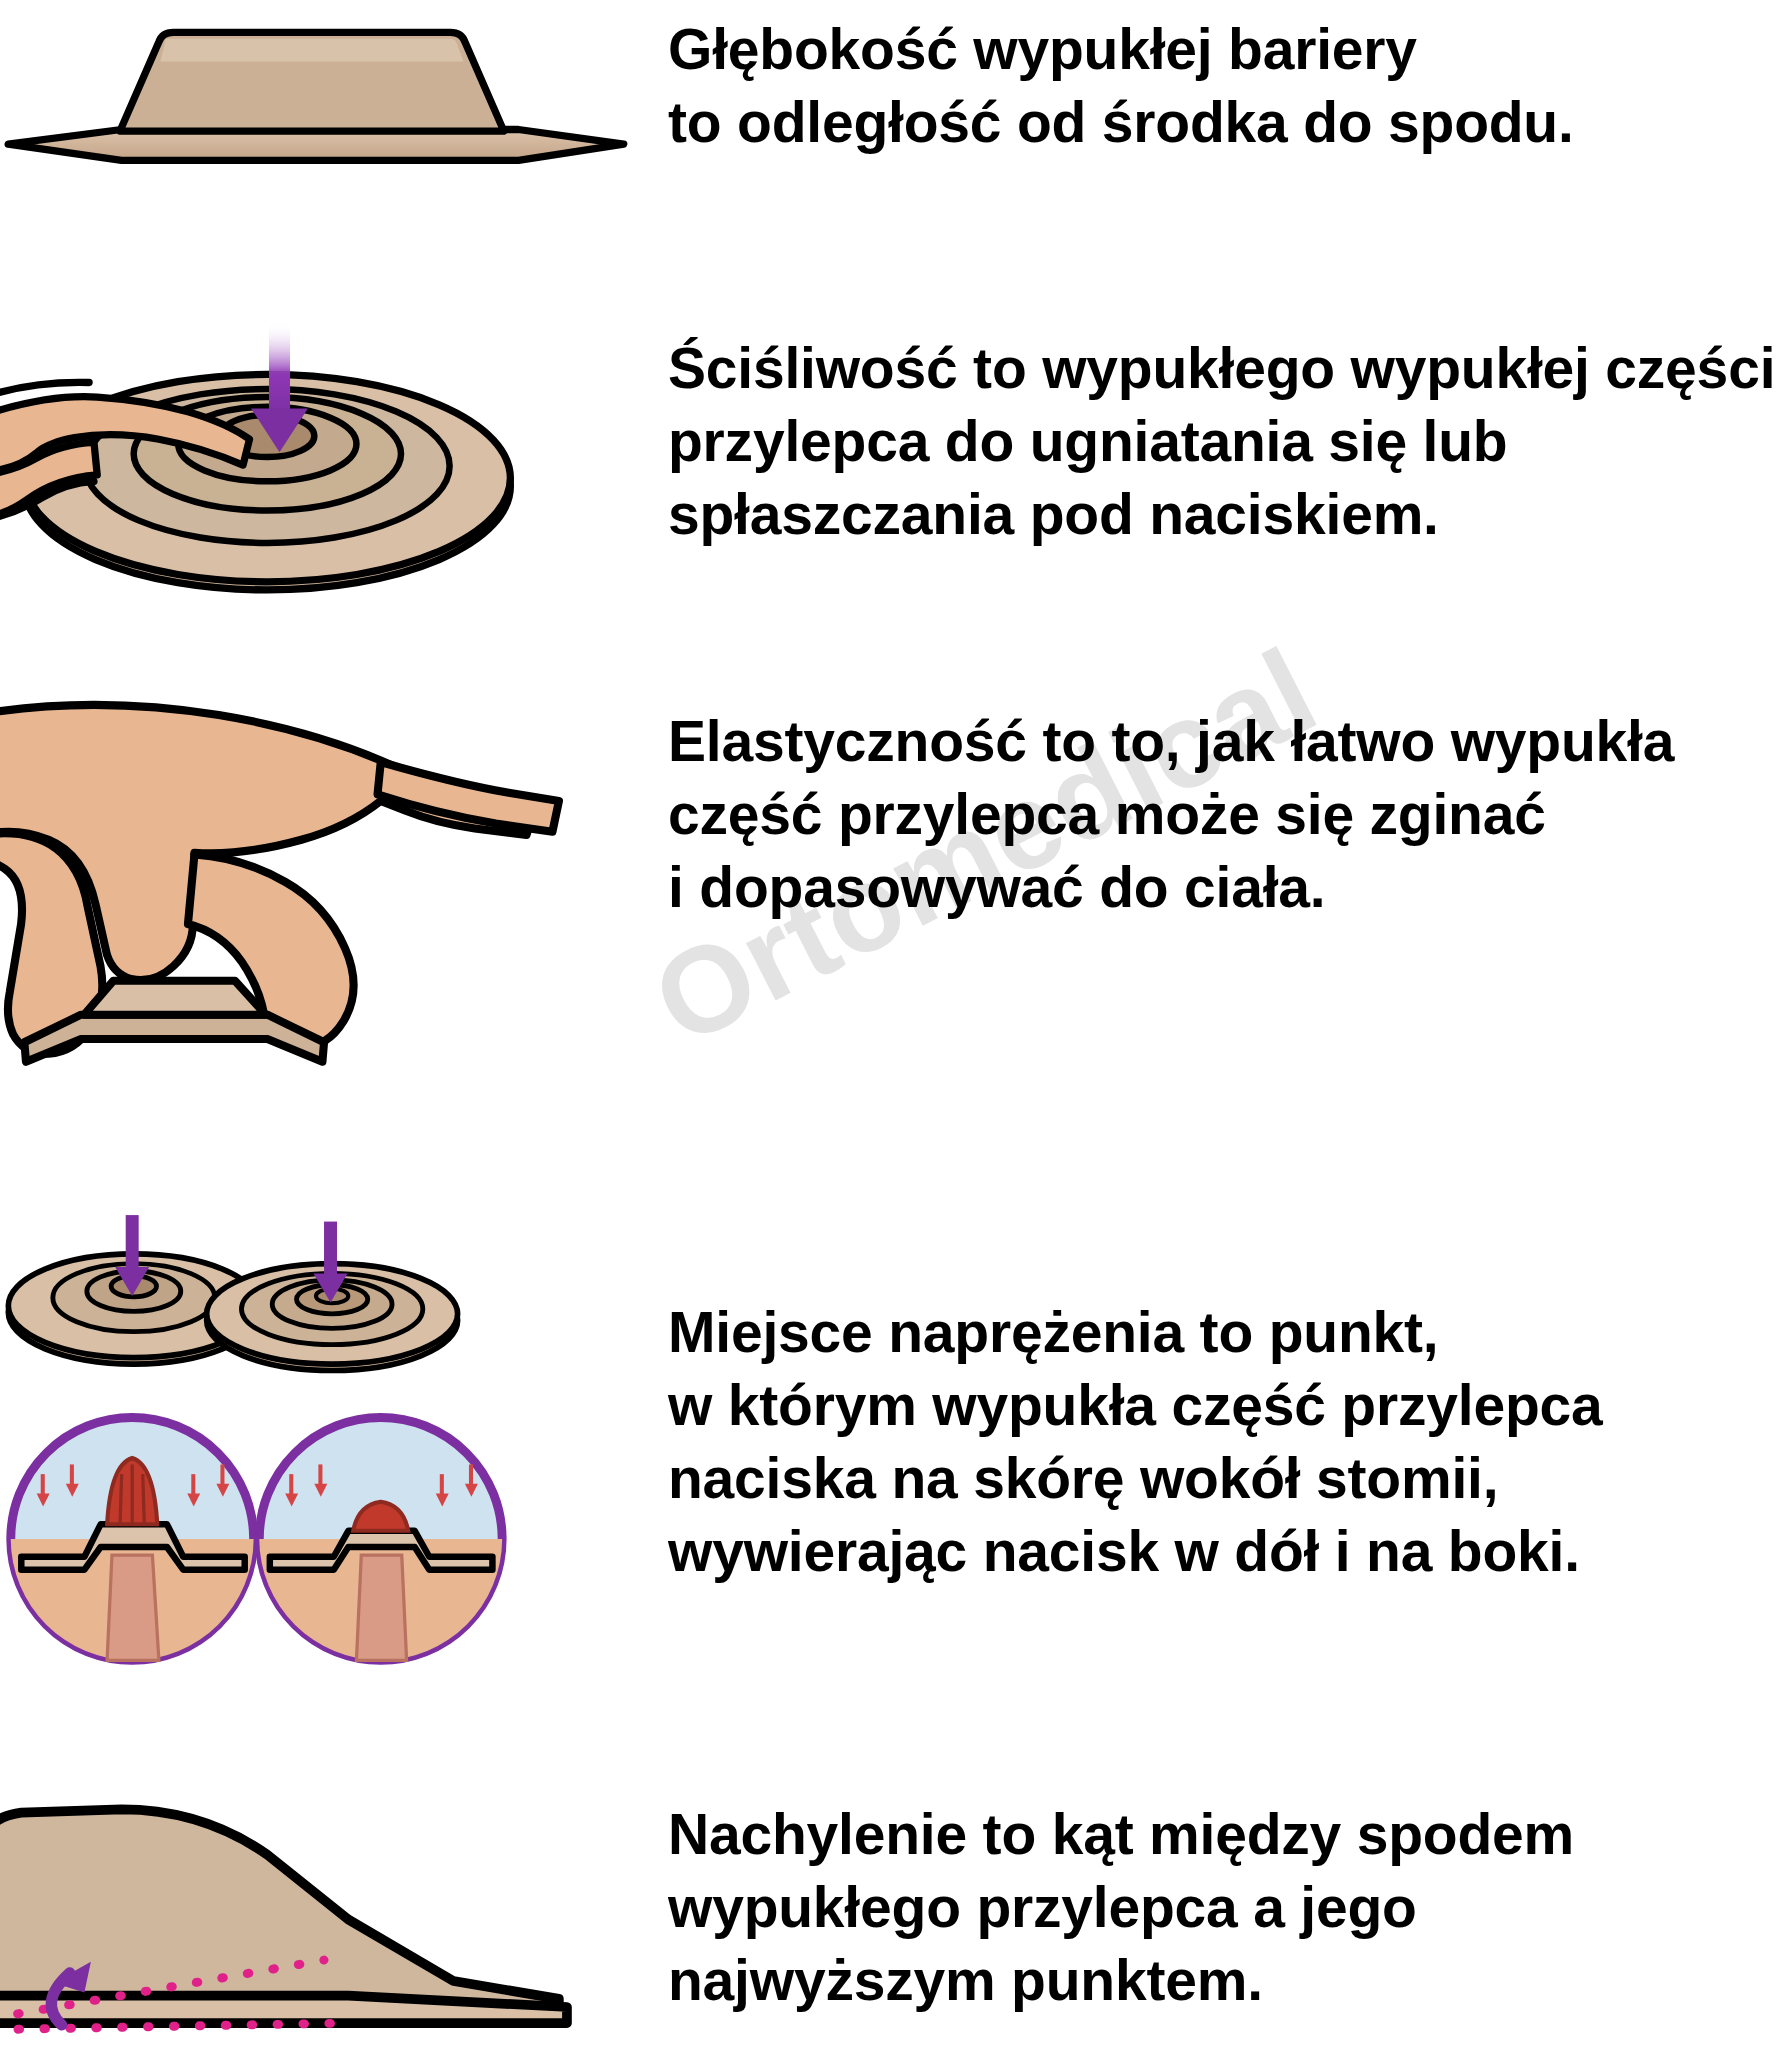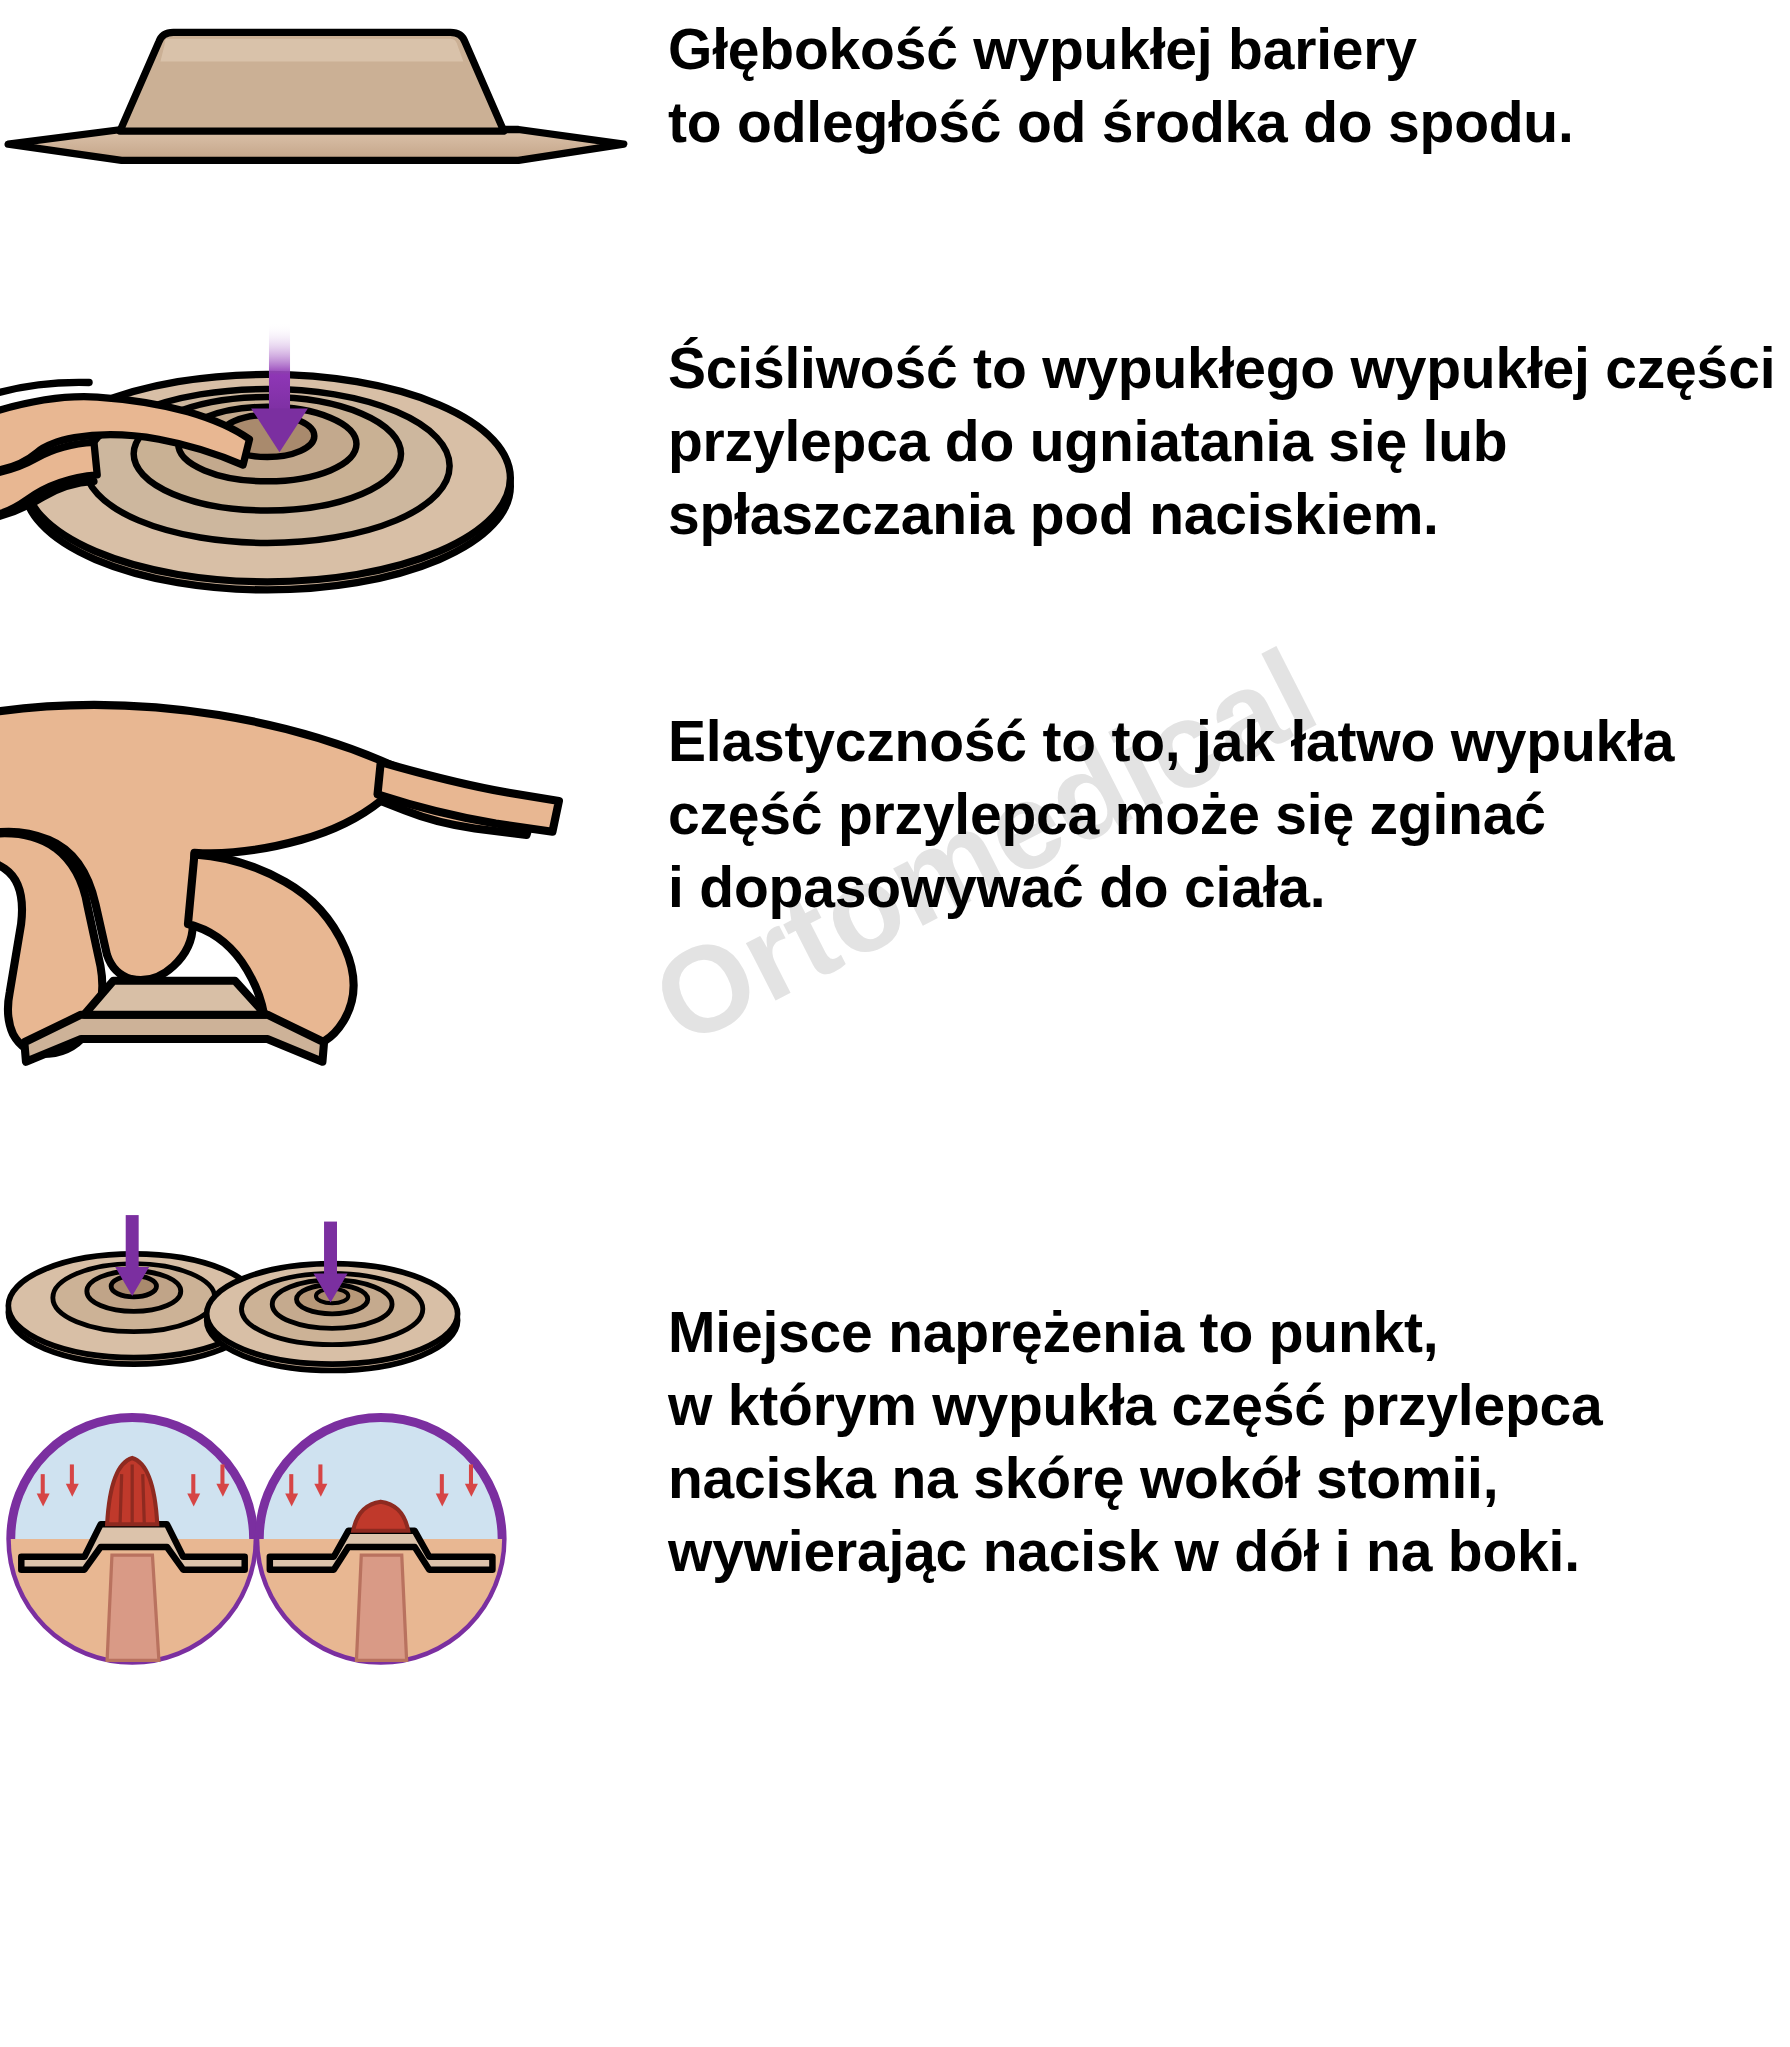--- a/index.html
+++ b/index.html
@@ -241,15 +241,37 @@
           </g>
         </g>
       </svg>
     </div>
     <div class="text">Miejsce naprężenia to punkt,
 w którym wypukła część przylepca
  naciska na skórę wokół stomii,
 wywierając nacisk w dół i na boki.</div>
   </div>
 
+  <div class="row" id="row-tilt">
+    <div class="art">
+      <svg width="640" height="251" viewBox="0 0 790 310" aria-hidden="true">
+
+        <path d="M-20 252 L-20 70 Q-20 34 26 28 L150 24
+                 Q250 24 330 80 L430 160 L560 236 L690 258 L690 286
+                 L560 286 L-20 286 Z" fill="#cfb79e" stroke="#000" stroke-width="12" stroke-linejoin="round"></path>
+
+        <path d="M-20 254 L430 254 L700 268 L700 288 L-20 288 Z" fill="#d8bfa6" stroke="#000" stroke-width="12" stroke-linejoin="round"></path>
+
+        <path d="M-10 282 L400 210" fill="none" stroke="#e0218a" stroke-width="11" stroke-linecap="round" stroke-dasharray="2 30"></path>
+
+        <path d="M-10 296 L420 288" fill="none" stroke="#e0218a" stroke-width="11" stroke-linecap="round" stroke-dasharray="2 30"></path>
+
+        <path d="M76 290 Q46 262 86 226" fill="none" stroke="#7b2fa0" stroke-width="14" stroke-linecap="round"></path>
+        <path d="M66 238 L112 212 L104 250 Z" fill="#7b2fa0"></path>
+      </svg>
+    </div>
+    <div class="text">Nachylenie to kąt między spodem
+wypukłego przylepca a jego
+najwyższym punktem.</div>
+  </div>
 
 </div>
 
 
 </body></html>

